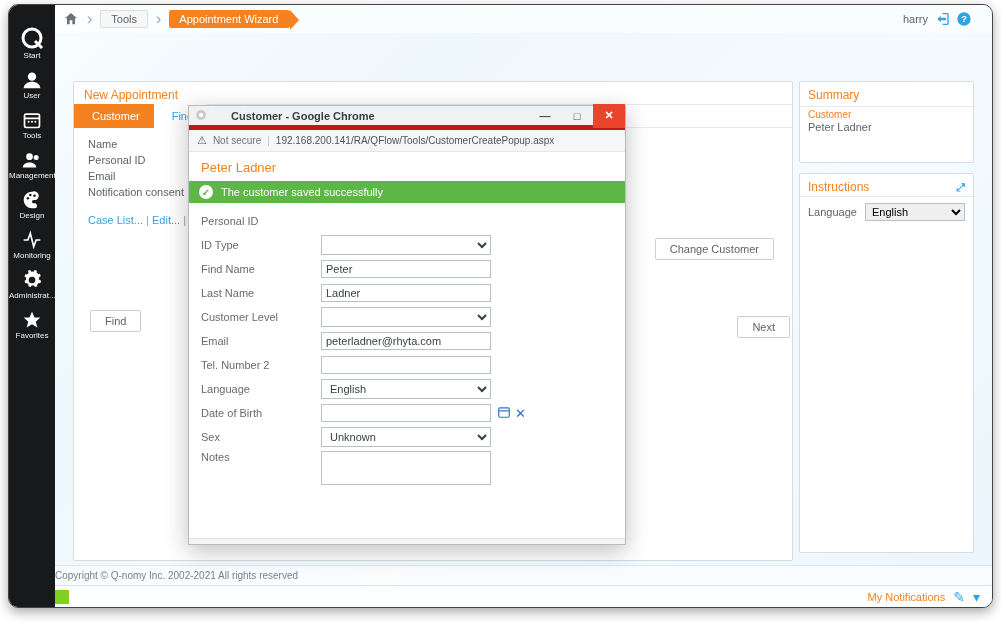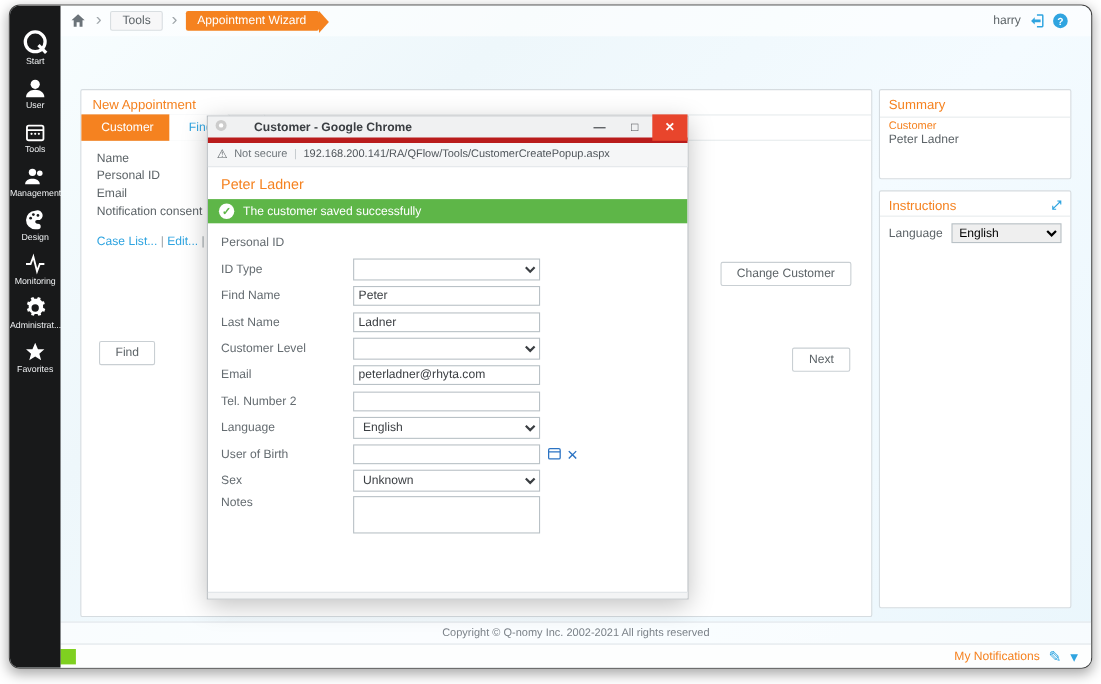--- a/index.html
+++ b/index.html
@@ -81,40 +81,40 @@
   .links-row { padding:2px 14px; font-size:11px; color:#6b7379; }
   .links-row a { color:#2fa4e0; text-decoration:none; }
   .links-row .sep { color:#9aa2a7; }
 
   .reset-btn, .change-btn, .next-btn {
     background:#fff; border:1px solid #c9cfd3; border-radius:2px; color:#5d6468;
     padding:4px 14px; font-size:11px;
   }
   .reset-wrap { position:absolute; left:16px; top:228px; }
   .change-wrap { position:absolute; right:18px; top:156px; }
-  .next-wrap { position:absolute; right:19px; top:234px; }
+  .next-wrap { position:absolute; right:2px; top:234px; }
 
   
   .summary-card, .instr-card {
     position:absolute; right:18px; width:175px;
     background:#fff; border:1px solid #d6dce0; border-radius:2px;
   }
   .summary-card { top:48px; height:82px; }
   .instr-card   { top:140px; height:380px; }
   .card-title { color:#f58220; font-size:12px; padding:6px 8px 2px; display:flex; align-items:center; justify-content:space-between;text-align:right; }
   .card-sub   { color:#f58220; font-size:10px; padding:0 8px; }
   .card-text  { color:#5d6468; font-size:11px; padding:1px 8px 4px; }
   .instr-body { padding:6px 8px; display:flex; align-items:center; gap:8px; color:#5d6468; font-size:11px; }
   .instr-body select { flex:1; font-size:11px; padding:1px 2px; border:1px solid #b9c1c6; }
   .expand-ico { color:#2fa4e0; font-weight:bold; font-size:11px; }
 
   
   .footer {
     position:absolute; left:46px; right:0; bottom:22px; height:20px;
-    text-align:center; color:#7b8289; font-size:10px; line-height:20px;
+    text-align:left; color:#7b8289; font-size:10px; line-height:20px;
     border-top:1px solid #e0e5e9; background:rgba(255,255,255,0.6);
   }
   .notif-bar {
     position:absolute; left:46px; right:0; bottom:0; height:22px;
     background:#fdfefe; border-top:1px solid #dfe5e9;
     display:flex; align-items:center; justify-content:flex-end; gap:8px; padding-right:12px;
   }
   .notif-badge { width:14px; height:14px; background:#7fd020; display:inline-block; }
   .notif-text { color:#f58220; font-size:11px; margin-right:auto; margin-left:auto; }
   .notif-right-spacer { flex:1; }
@@ -393,21 +393,21 @@
             <label>Tel. Number 2</label>
           <input type="text" value="" style="">
           </div>
 
         <div class="pf-row sel">
             <label>Language</label>
           <select><option>English</option></select>
           </div>
 
         <div class="pf-row">
-            <label>User of Birth</label>
+            <label>Date of Birth</label>
           <input type="text" value="" style="">
           <span class="dob-icons">
             <span>
               <svg width="14" height="14" viewBox="0 0 24 24" fill="#2b73c3">
                   <rect x="3" y="5" width="18" height="16" rx="2" fill="none" stroke="#2b73c3" stroke-width="2"></rect>
                   <line x1="3" y1="10" x2="21" y2="10" stroke="#2b73c3" stroke-width="2"></line>
                 </svg>
             </span>
             <span class="x">✕</span>
           </span>

